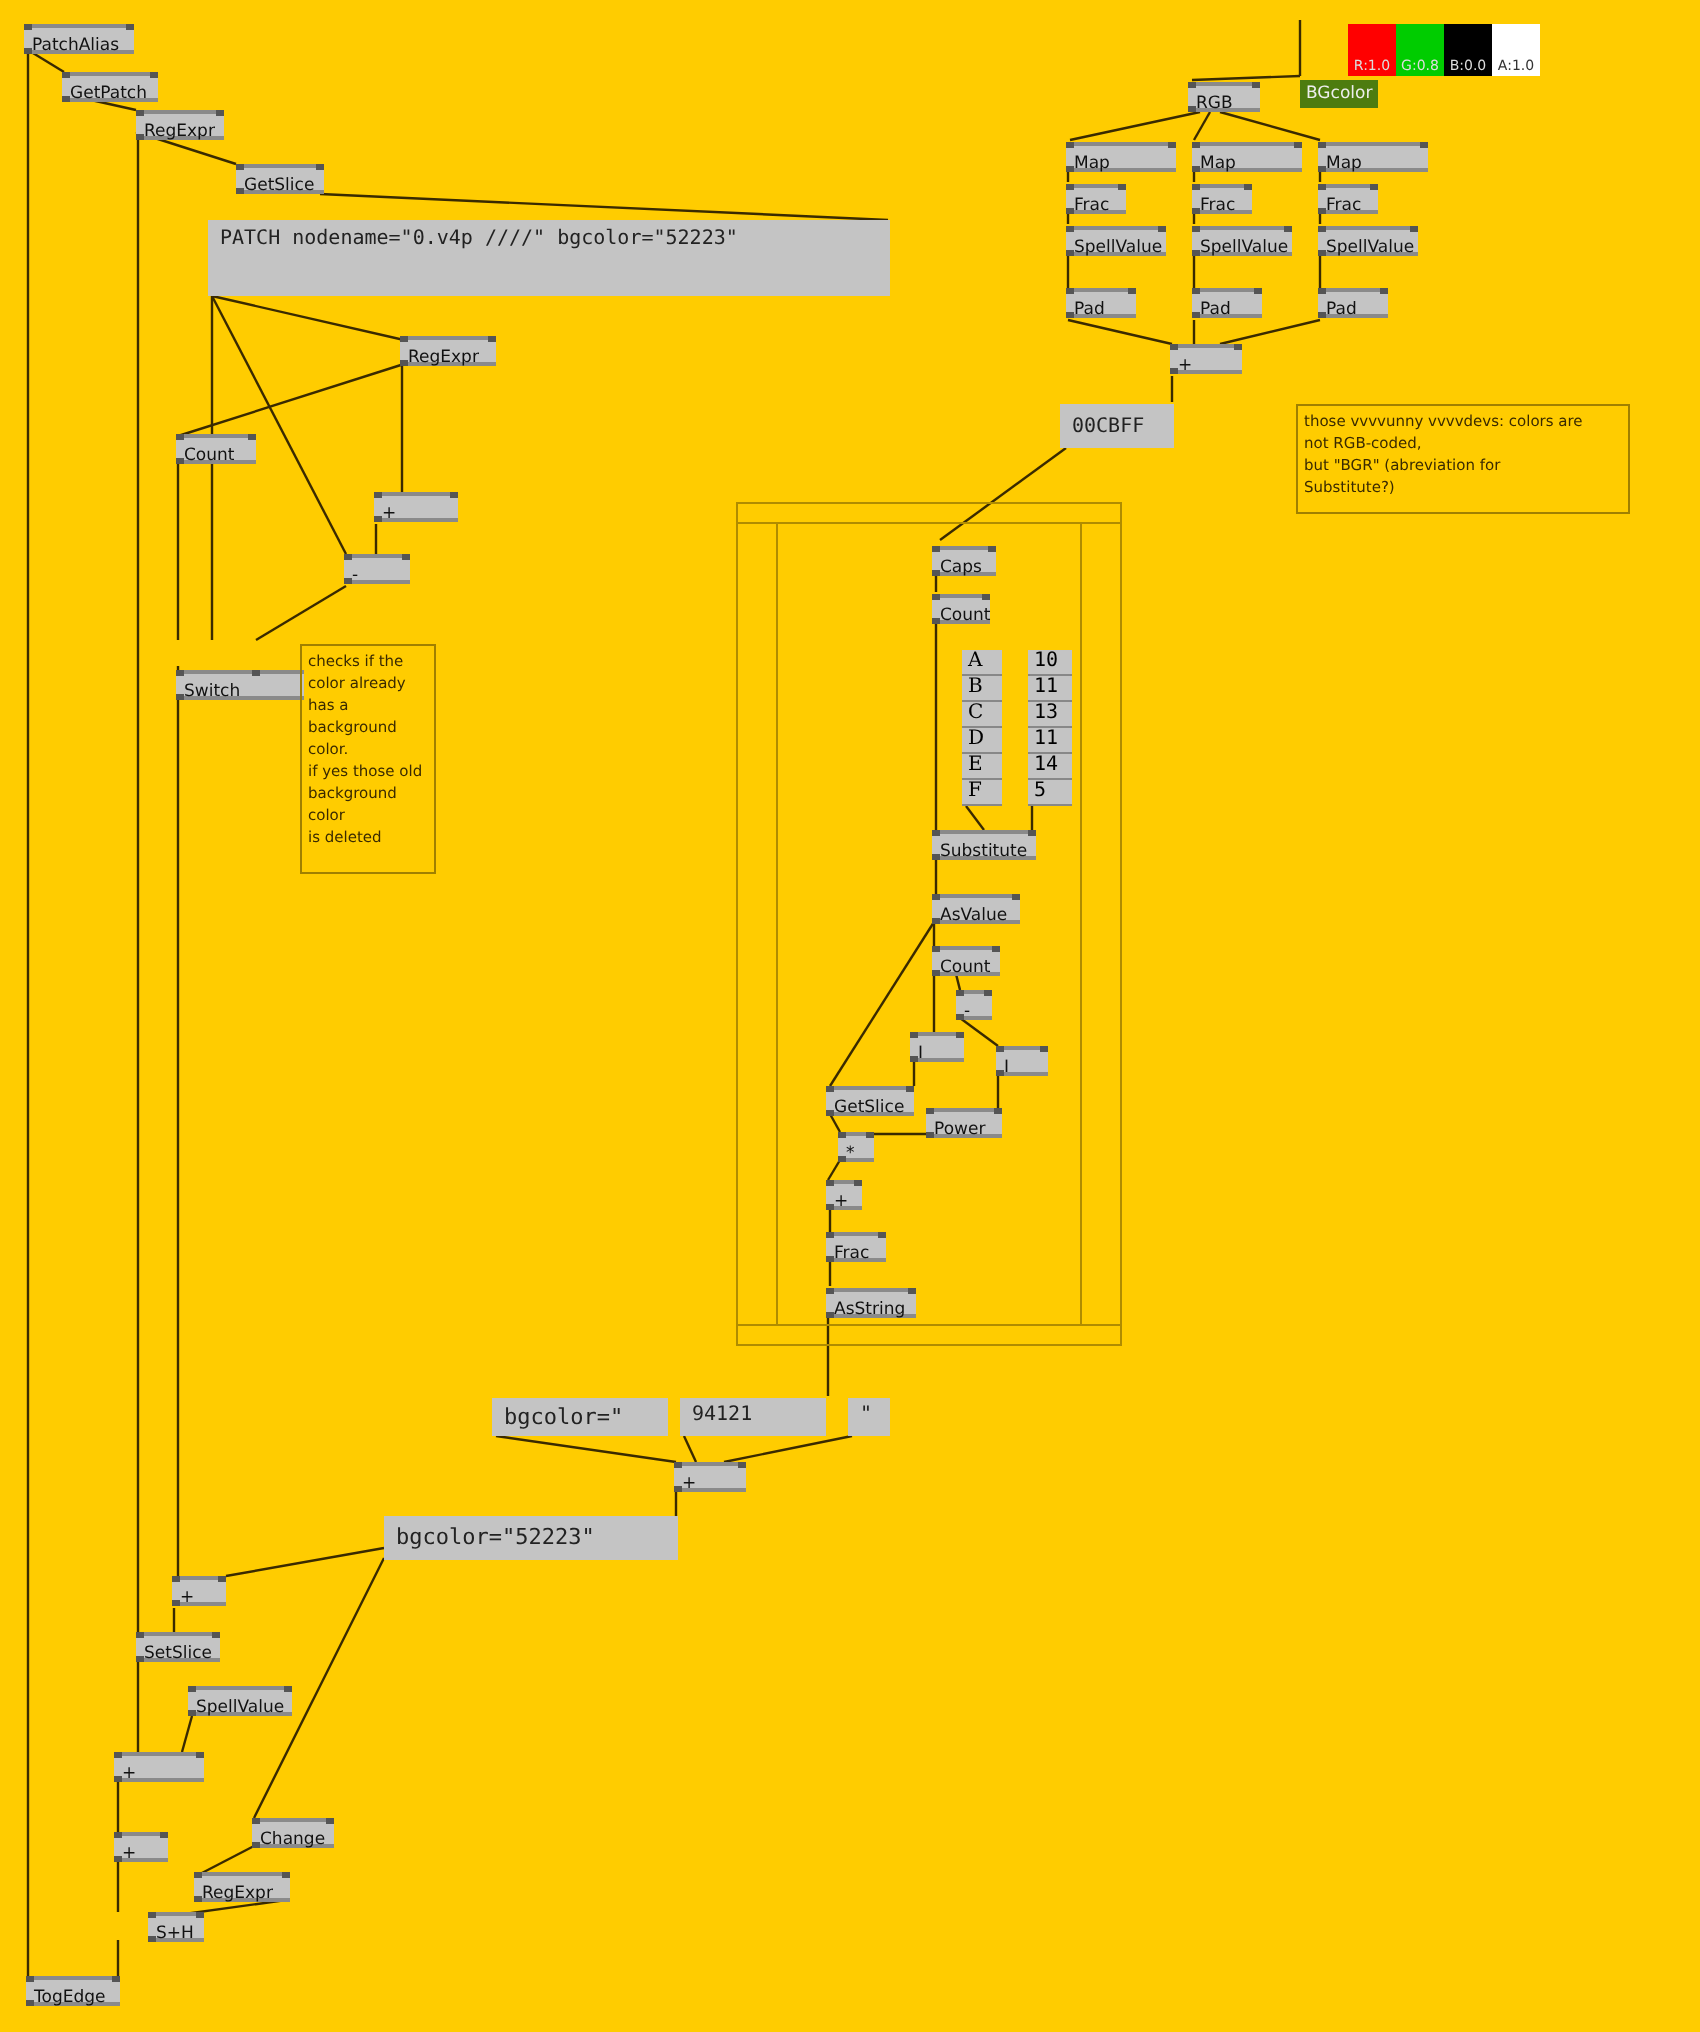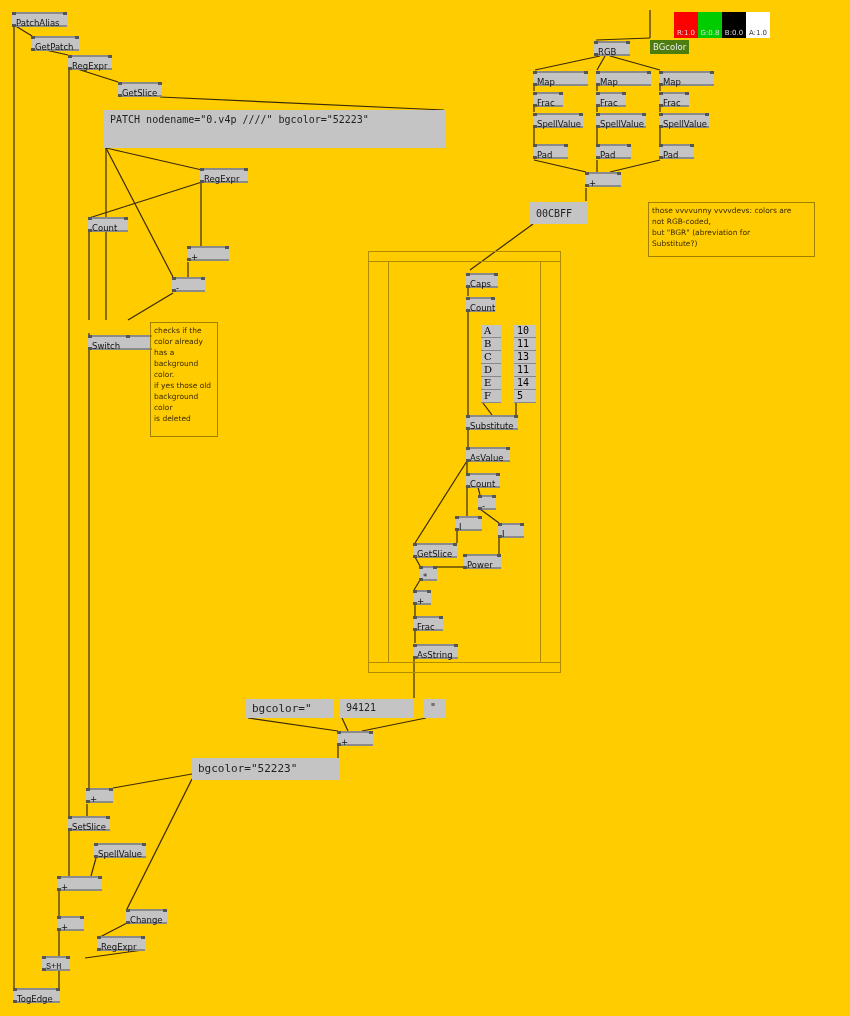--- a/index.html
+++ b/index.html
@@ -218,14 +218,14 @@
 <div class="node" style="left:337px;top:731px;width:36px;"><span>+</span><span class="pin in" style="left: 0px;"></span><span class="pin in" style="left: 32px;"></span><span class="pin out" style="left: 0px;"></span></div>
 <div class="iobox" style="left:192px;top:758px;width:147px;height:22px;font-size:11px;padding-top:4px;"><span>bgcolor="52223"</span></div>
 
 <div class="node" style="left:86px;top:788px;width:27px;"><span>+</span><span class="pin in" style="left: 0px;"></span><span class="pin in" style="left: 23px;"></span><span class="pin out" style="left: 0px;"></span></div>
 <div class="node" style="left:68px;top:816px;width:42px;"><span>SetSlice</span><span class="pin in" style="left: 0px;"></span><span class="pin in" style="left: 38px;"></span><span class="pin out" style="left: 0px;"></span></div>
 <div class="node" style="left:94px;top:843px;width:52px;"><span>SpellValue</span><span class="pin in" style="left: 0px;"></span><span class="pin in" style="left: 48px;"></span><span class="pin out" style="left: 0px;"></span></div>
 <div class="node" style="left:57px;top:876px;width:45px;"><span>+</span><span class="pin in" style="left: 0px;"></span><span class="pin in" style="left: 41px;"></span><span class="pin out" style="left: 0px;"></span></div>
 <div class="node" style="left:57px;top:916px;width:27px;"><span>+</span><span class="pin in" style="left: 0px;"></span><span class="pin in" style="left: 23px;"></span><span class="pin out" style="left: 0px;"></span></div>
 <div class="node" style="left:126px;top:909px;width:41px;"><span>Change</span><span class="pin in" style="left: 0px;"></span><span class="pin in" style="left: 37px;"></span><span class="pin out" style="left: 0px;"></span></div>
 <div class="node" style="left:97px;top:936px;width:48px;"><span>RegExpr</span><span class="pin in" style="left: 0px;"></span><span class="pin in" style="left: 44px;"></span><span class="pin out" style="left: 0px;"></span></div>
-<div class="node" style="left:42px;top:956px;width:28px;font-family:Liberation Mono, monospace;"><span>S+H</span><span class="pin in" style="left: 0px;"></span><span class="pin in" style="left: 24px;"></span><span class="pin out" style="left: 0px;"></span></div>
+<div class="node" style="left:74px;top:956px;width:28px;"><span>S+H</span><span class="pin in" style="left: 0px;"></span><span class="pin in" style="left: 24px;"></span><span class="pin out" style="left: 0px;"></span></div>
 <div class="node" style="left:13px;top:988px;width:47px;"><span>TogEdge</span><span class="pin in" style="left: 0px;"></span><span class="pin in" style="left: 43px;"></span><span class="pin out" style="left: 0px;"></span></div>
 
 </body></html>

